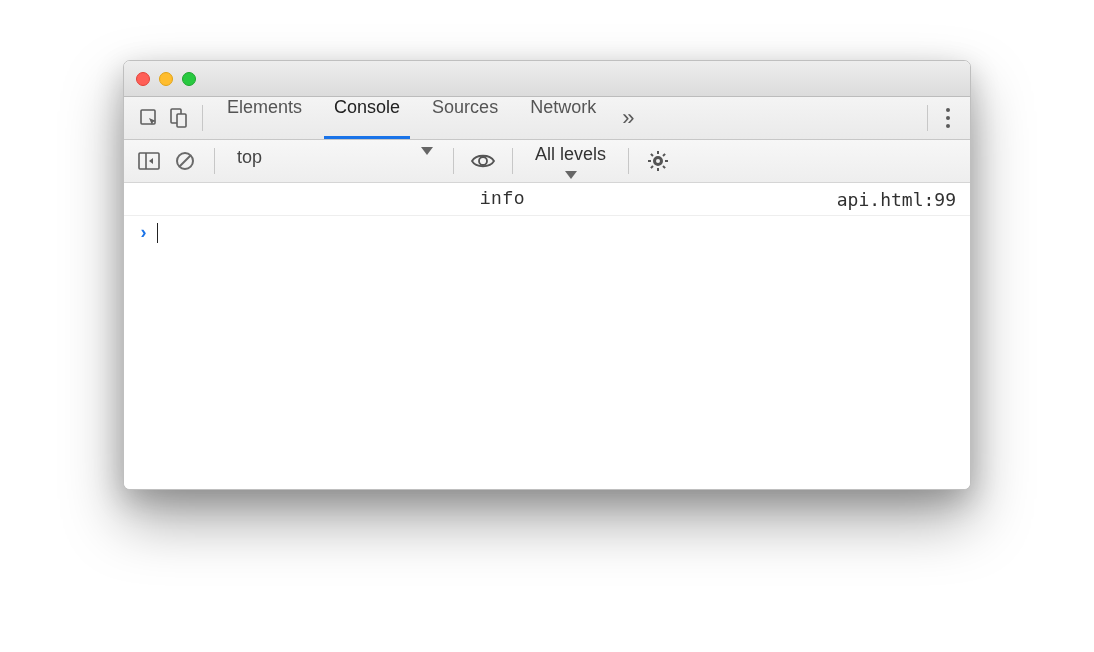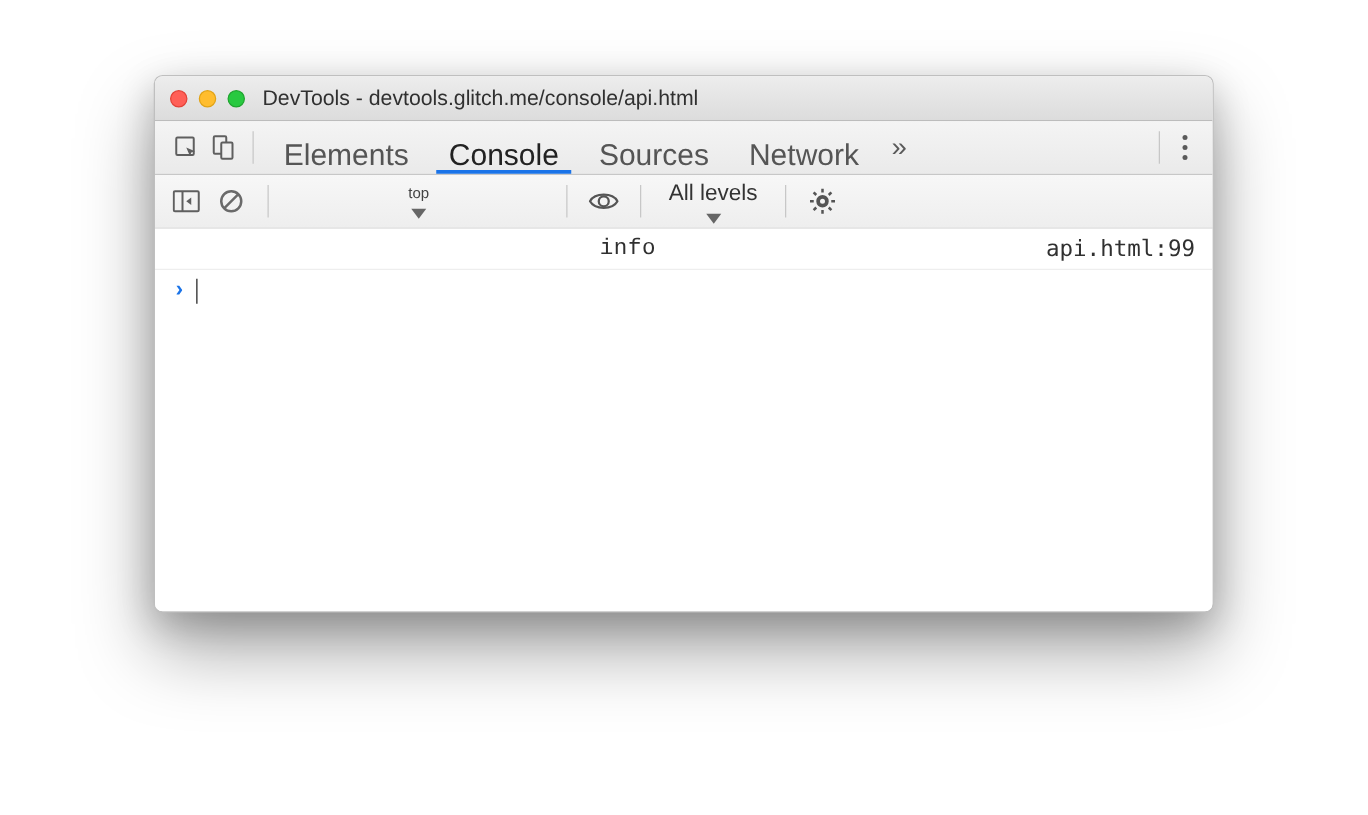--- a/index.html
+++ b/index.html
@@ -51,48 +51,47 @@
   .iconbtn {
     width: 30px; height: 30px;
     display:flex; align-items:center; justify-content:center;
     color:#5f5f5f;
   }
   .vsep {
     width:1px; height:26px; background:#c7c7c7; margin:0 8px;
   }
   .tabs { display:flex; align-items: stretch; height:100%; }
   .tab {
-    display:flex; align-items:flex-end;
+    display:flex; align-items:flex-start;
     padding: 0 16px;
-    color:#555; font-size:24px;
+    color:#555; font-size:18px;
     position:relative; cursor:pointer;
   }
   .tab.active { color:#222; }
   .tab.active::after {
     content:""; position:absolute; left:6px; right:6px; bottom:0;
     height:3px; background:#1a73e8;
   }
   .spacer { flex:1; }
   .more-chevrons { font-size:22px; color:#5a5a5a; letter-spacing:-4px; padding:0 10px; }
   .kebab { display:flex; flex-direction:column; gap:4px; padding:0 10px; }
   .kebab span { width:4px; height:4px; border-radius:50%; background:#5a5a5a; }
   
   .filterrow {
     height: 43px;
     background: linear-gradient(#f7f7f7, #eeeeee);
     border-bottom: 1px solid #d5d5d5;
     display:flex; align-items:center;
     padding: 0 10px; gap: 6px;
   }
   .ctx-select {
-    display:flex; align-items:center; justify-content:space-between;
+    display:flex; justify-content:space-between;
     width: 210px; height:28px;
-    color:#444; font-size:12px;
+    color:#444; font-size:18px;
     padding: 0 6px 0 8px;
-    flex-direction: column;
   }
   .triangle-down {
     width:0;height:0;border-left:6px solid transparent;border-right:6px solid transparent;border-top:8px solid #666;
   }
   .filter-input {
     height:28px; width:110px;
     border:1px solid #c9c9c9; background:#fff;
     font-size:17px; color:#999;
     display:flex; align-items:center; padding:0 8px;
   }
@@ -128,21 +127,20 @@
 <body>
 
 <div class="window">
 
   <div class="titlebar">
     <div class="traffic-lights">
       <div class="dot red"></div>
       <div class="dot yellow"></div>
       <div class="dot green"></div>
     </div>
-    <div class="title">DevTools - devtools.glitch.me/console/api.html</div>
   </div>
 
   <div class="tabsrow">
     <div class="iconbtn">
       <svg width="20" height="20" viewBox="0 0 20 20" fill="none" stroke="#5f5f5f" stroke-width="1.6">
         <rect x="2" y="2" width="14" height="14" rx="1"></rect>
         <path d="M10 10 L17 13 L14 14 L13 17 Z" fill="#5f5f5f" stroke="none"></path>
       </svg>
     </div>
     <div class="iconbtn">

